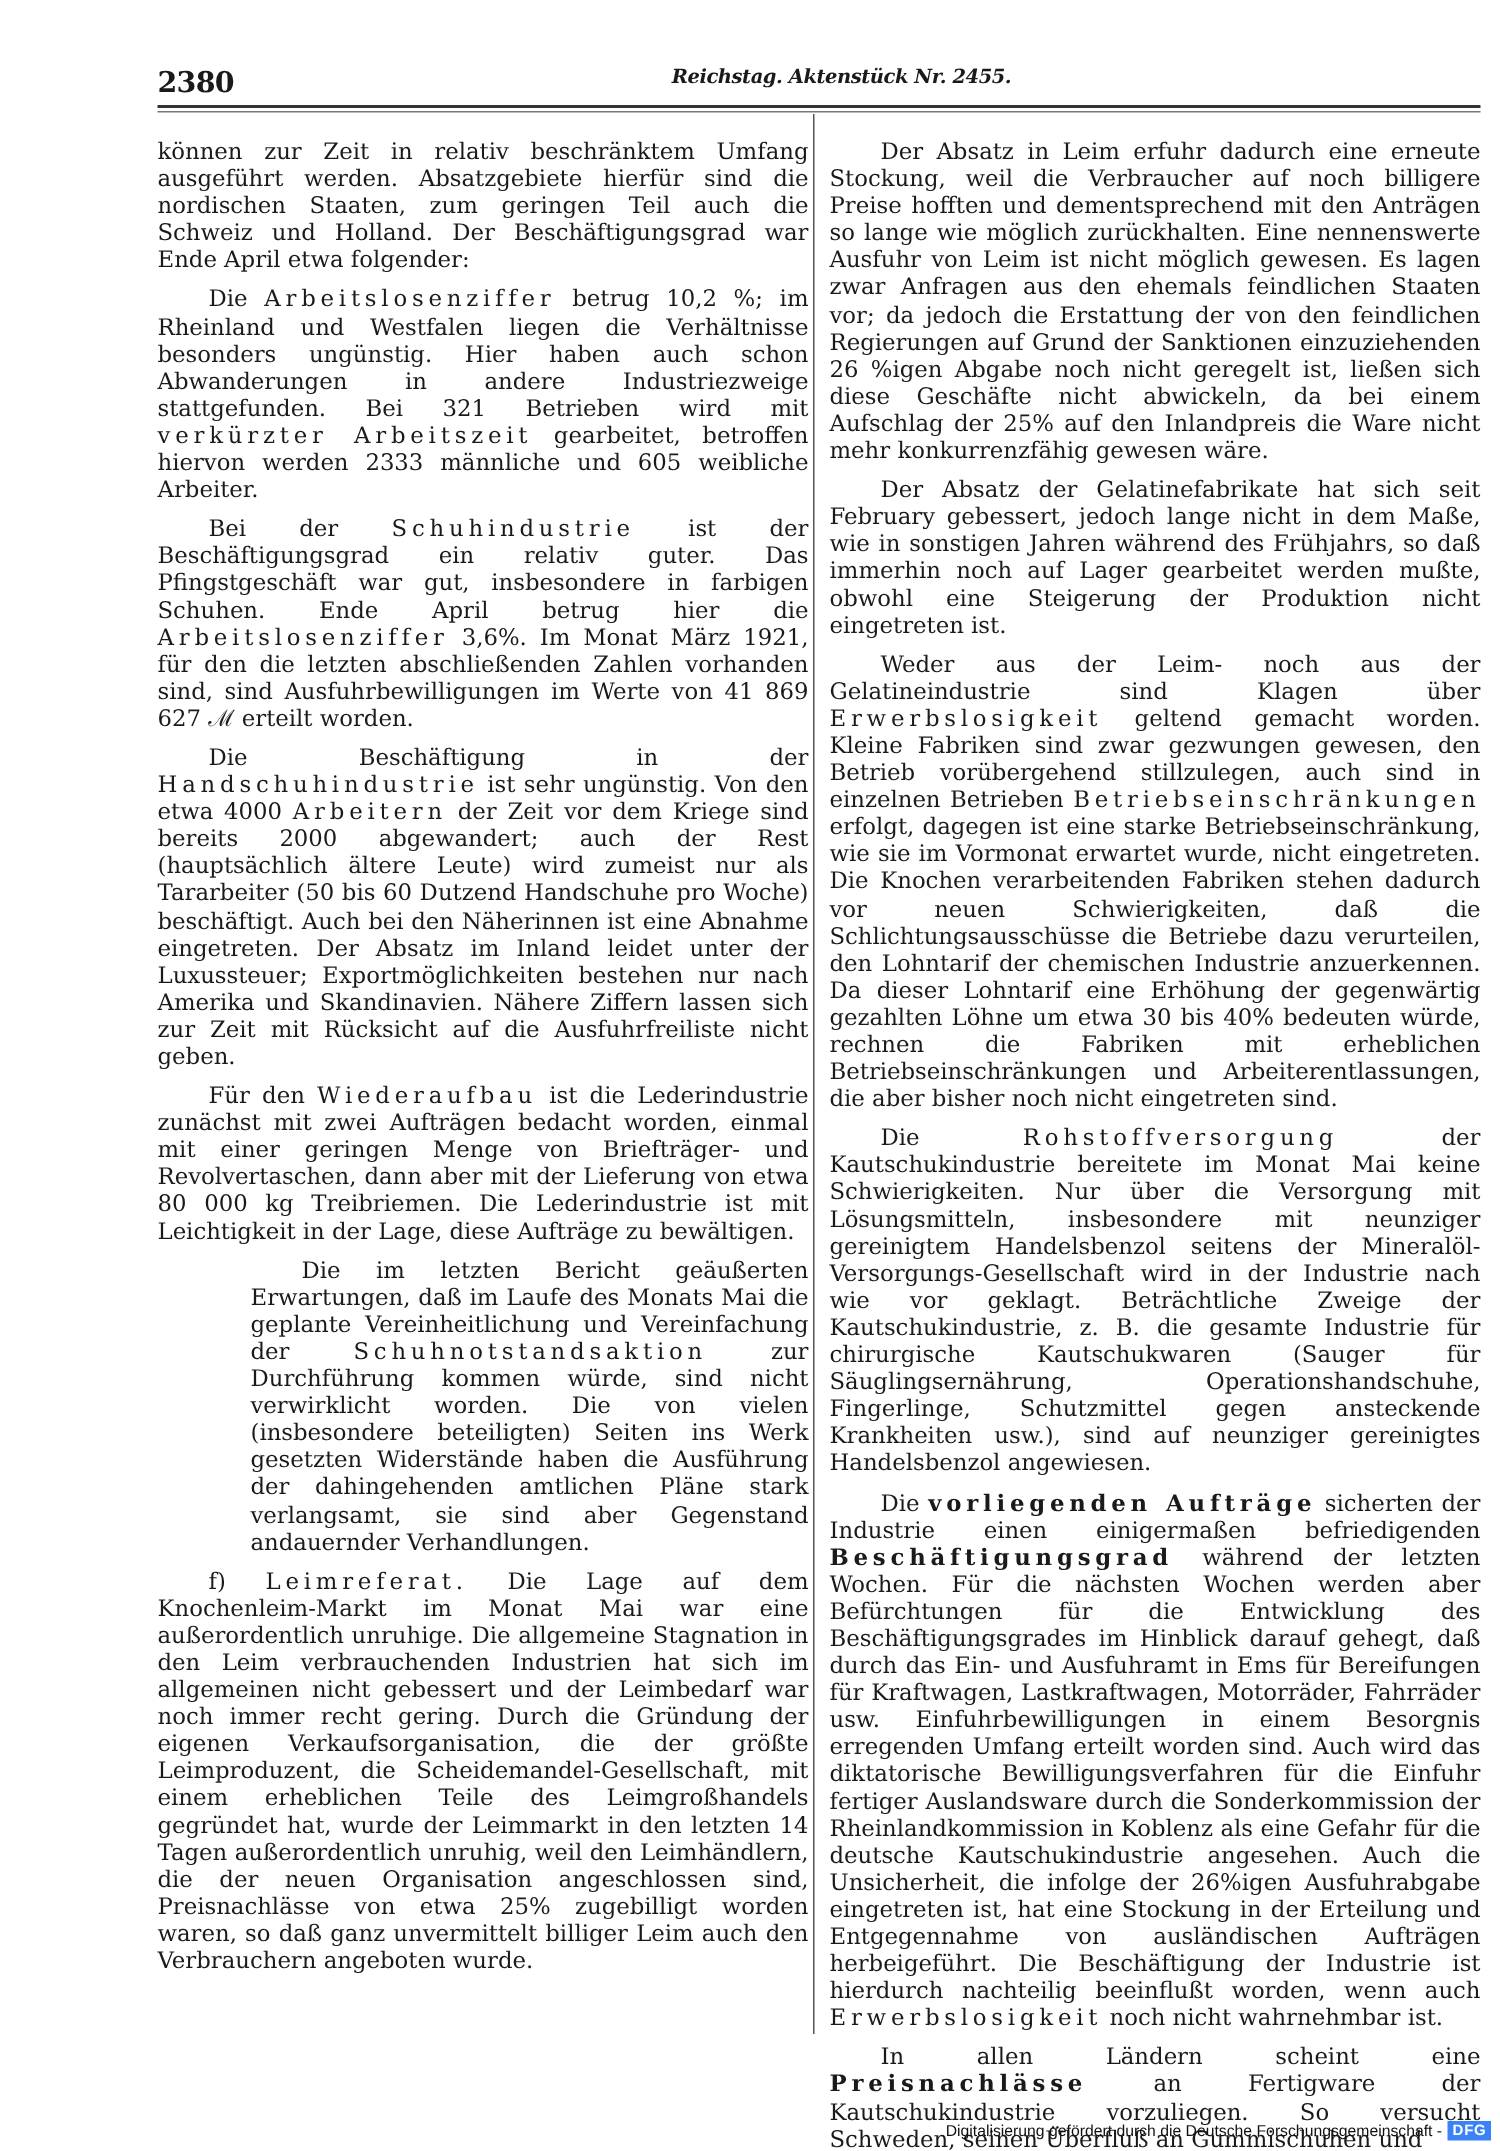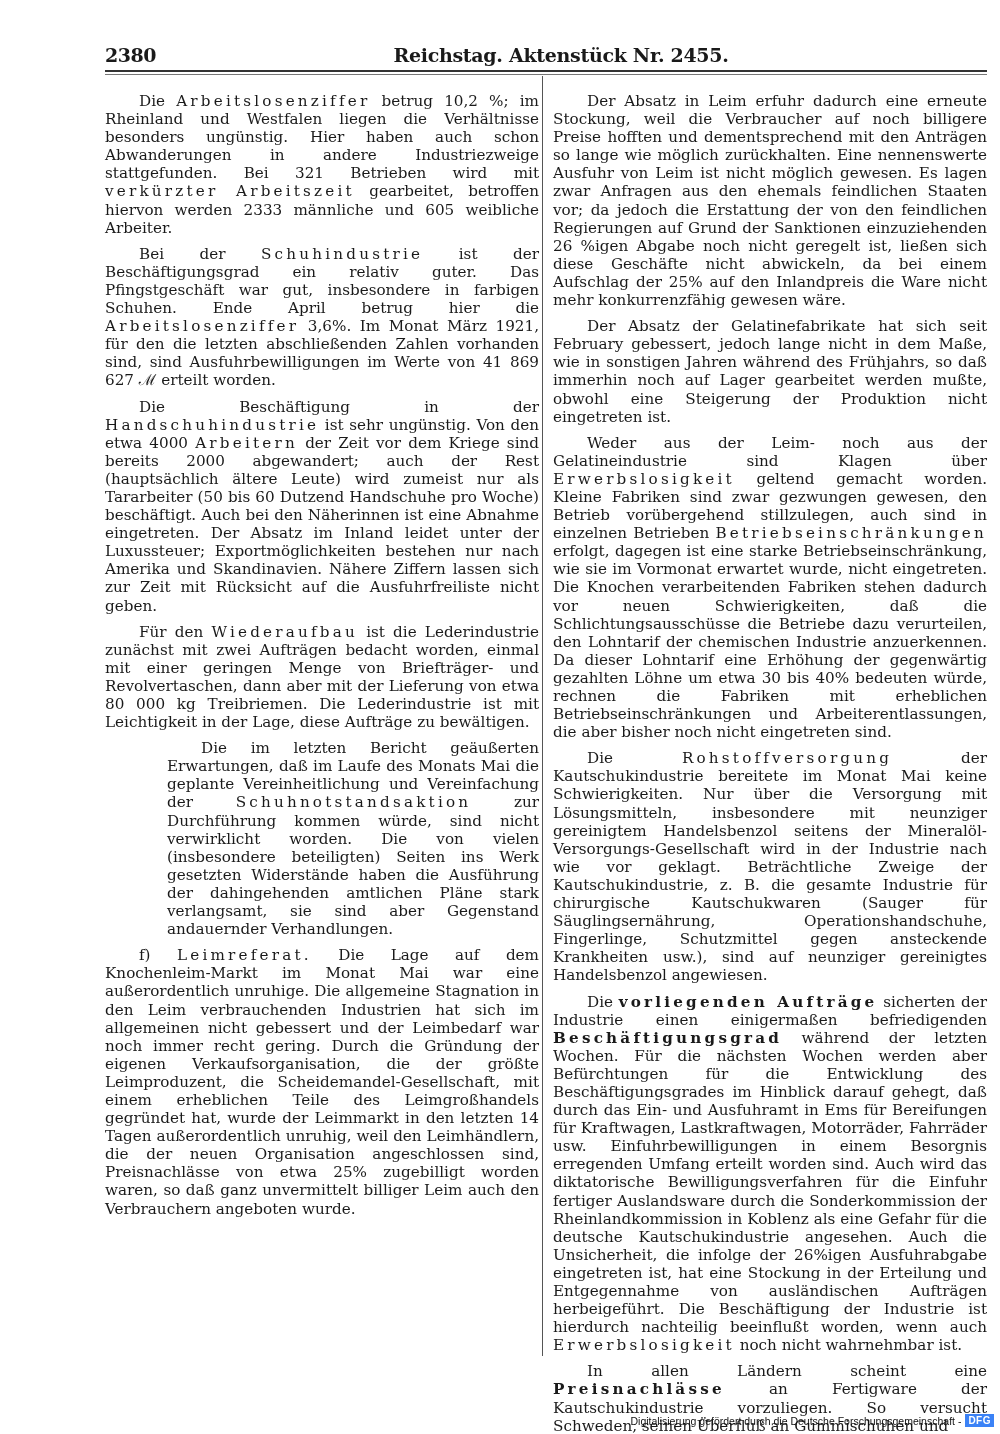--- a/index.html
+++ b/index.html
@@ -3,21 +3,21 @@
 <meta charset="utf-8">
 <style>
   html, body { margin: 0; padding: 0; background: #ffffff; }
   body { width: 1000px; height: 1434px; position: relative; overflow: hidden;
          font-family: "DejaVu Serif", serif; color: #1a1a1a; }
   .page { position: absolute; left: 62px; top: 0; width: 882px; height: 1434px; margin-left: 43px; }
   .header { position: absolute; left: 0; top: 44px; width: 882px; height: 24px; }
   .pagenum { position: absolute; left: 0; top: 0; font-family: "DejaVu Serif", serif;
              font-weight: bold; font-size: 19px; letter-spacing: -0.5px; }
   .running { position: absolute; left: 0; width: 882px; top: 0; text-align: center;
-             font-family: "DejaVu Serif", serif; font-size: 19px; font-weight: bold; letter-spacing: -0.3px; padding-left: 30px; box-sizing: border-box; }
+             font-family: "DejaVu Serif", serif; font-size: 13px; font-weight: bold; letter-spacing: -0.3px; padding-left: 30px; box-sizing: border-box; font-style: italic; }
   .rule { position: absolute; left: 0; top: 70px; width: 882px; height: 0;
           border-top: 2px solid #333; }
   .rule2 { position: absolute; left: 0; top: 74px; width: 882px; border-top: 1px solid #777; }
   .divider { position: absolute; left: 437px; top: 76px; height: 1280px; border-left: 1px solid #555; }
   .col { position: absolute; top: 92px; width: 434px; font-size: 15.2px; line-height: 18.1px;
          text-align: justify; hyphens: manual; }
   .col.left { left: 0; }
   .col.right { left: 448px; }
   .col p { margin: 0 0 8px 0; text-indent: 34px; }
   .col p.cont { text-indent: 0; }
@@ -36,20 +36,21 @@
 <div class="page">
   <div class="header">
     <span class="pagenum">2380</span>
     <div class="running">Reichstag.  Aktenstück Nr. 2455.</div>
   </div>
   <div class="rule"></div>
   <div class="rule2"></div>
   <div class="divider"></div>
 
   <div class="col left">
+    <p class="cont">können zur Zeit in relativ beschränktem Umfang ausgeführt werden. Absatzgebiete hierfür sind die nordischen Staaten, zum geringen Teil auch die Schweiz und Holland. Der Beschäftigungsgrad war Ende April etwa folgender:</p>
     <p><span>Die </span><span class="sp">Arbeitslosenziffer</span><span> betrug 10,2 %; im Rheinland und Westfalen liegen die Verhältnisse besonders ungünstig. Hier haben auch schon Abwanderungen in andere Industriezweige stattgefunden. Bei 321 Betrieben wird mit </span><span class="sp">verkürzter Arbeitszeit</span><span> gearbeitet, betroffen hiervon werden 2333 männliche und 605 weibliche Arbeiter.</span></p>
     <p><span>Bei der </span><span class="sp">Schuhindustrie</span><span> ist der Beschäftigungsgrad ein relativ guter. Das Pfingstgeschäft war gut, insbesondere in farbigen Schuhen. Ende April betrug hier die </span><span class="sp">Arbeitslosenziffer</span><span> 3,6%. Im Monat März 1921, für den die letzten abschließenden Zahlen vorhanden sind, sind Ausfuhrbewilligungen im Werte von 41 869 627 ℳ erteilt worden.</span></p>
     <p><span>Die Beschäftigung in der </span><span class="sp">Handschuhindustrie</span><span> ist sehr ungünstig. Von den etwa 4000 </span><span class="sp">Arbeitern</span><span> der Zeit vor dem Kriege sind bereits 2000 abgewandert; auch der Rest (hauptsächlich ältere Leute) wird zumeist nur als Tararbeiter (50 bis 60 Dutzend Handschuhe pro Woche) beschäftigt. Auch bei den Näherinnen ist eine Abnahme eingetreten. Der Absatz im Inland leidet unter der Luxussteuer; Exportmöglichkeiten bestehen nur nach Amerika und Skandinavien. Nähere Ziffern lassen sich zur Zeit mit Rücksicht auf die Ausfuhrfreiliste nicht geben.</span></p>
     <p><span>Für den </span><span class="sp">Wiederaufbau</span><span> ist die Lederindustrie zunächst mit zwei Aufträgen bedacht worden, einmal mit einer geringen Menge von Briefträger- und Revolvertaschen, dann aber mit der Lieferung von etwa 80 000 kg Treibriemen. Die Lederindustrie ist mit Leichtigkeit in der Lage, diese Aufträge zu bewältigen.</span></p>
     <p class="inset"><span>Die im letzten Bericht geäußerten Erwartungen, daß im Laufe des Monats Mai die geplante Vereinheitlichung und Vereinfachung der </span><span class="sp">Schuhnotstandsaktion</span><span> zur Durchführung kommen würde, sind nicht verwirklicht worden. Die von vielen (insbesondere beteiligten) Seiten ins Werk gesetzten Widerstände haben die Ausführung der dahingehenden amtlichen Pläne stark verlangsamt, sie sind aber Gegenstand andauernder Verhandlungen.</span></p>
     <p><span>f) </span><span class="sp">Leimreferat.</span><span> Die Lage auf dem Knochenleim-Markt im Monat Mai war eine außerordentlich unruhige. Die allgemeine Stagnation in den Leim verbrauchenden Industrien hat sich im allgemeinen nicht gebessert und der Leimbedarf war noch immer recht gering. Durch die Gründung der eigenen Verkaufsorganisation, die der größte Leimproduzent, die Scheidemandel-Gesellschaft, mit einem erheblichen Teile des Leimgroßhandels gegründet hat, wurde der Leimmarkt in den letzten 14 Tagen außerordentlich unruhig, weil den Leimhändlern, die der neuen Organisation angeschlossen sind, Preisnachlässe von etwa 25% zugebilligt worden waren, so daß ganz unvermittelt billiger Leim auch den Verbrauchern angeboten wurde.</span></p>
   </div>
 
   <div class="col right">
     <p>Der Absatz in Leim erfuhr dadurch eine erneute Stockung, weil die Verbraucher auf noch billigere Preise hofften und dementsprechend mit den Anträgen so lange wie möglich zurückhalten. Eine nennenswerte Ausfuhr von Leim ist nicht möglich gewesen. Es lagen zwar Anfragen aus den ehemals feindlichen Staaten vor; da jedoch die Erstattung der von den feindlichen Regierungen auf Grund der Sanktionen einzuziehenden 26 %igen Abgabe noch nicht geregelt ist, ließen sich diese Geschäfte nicht abwickeln, da bei einem Aufschlag der 25% auf den Inlandpreis die Ware nicht mehr konkurrenzfähig gewesen wäre.</p>

